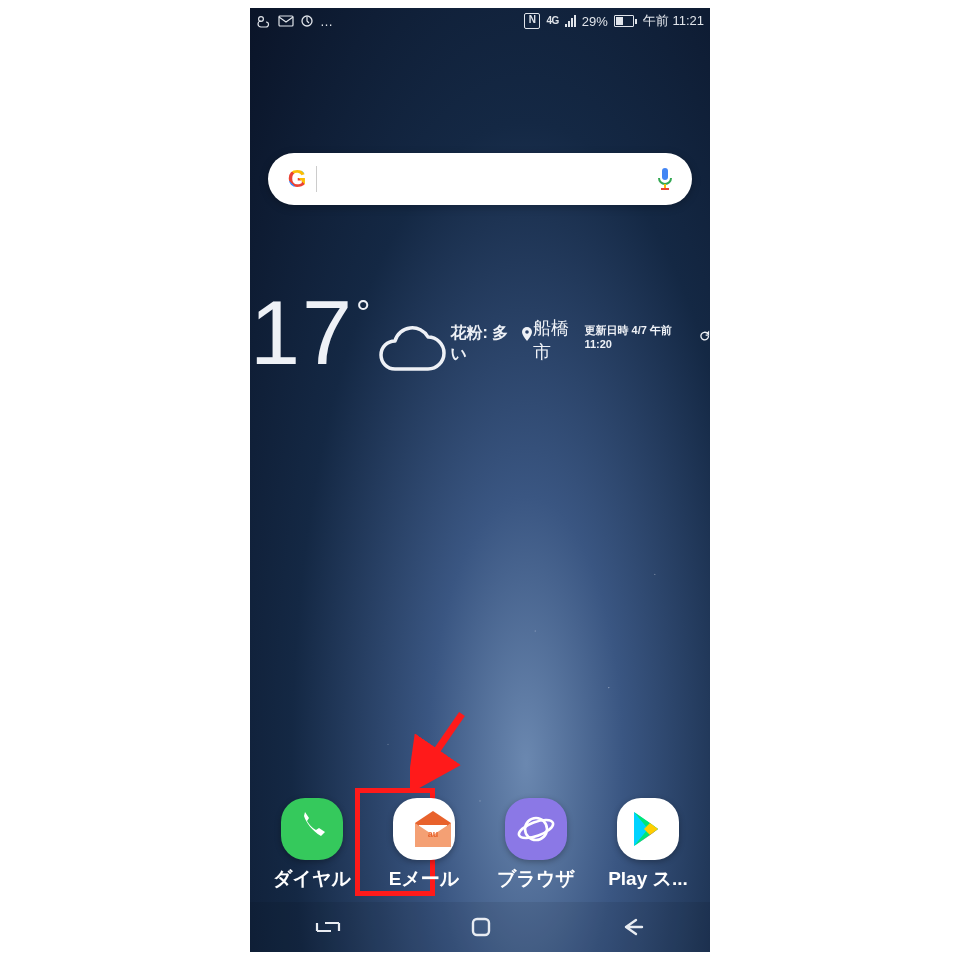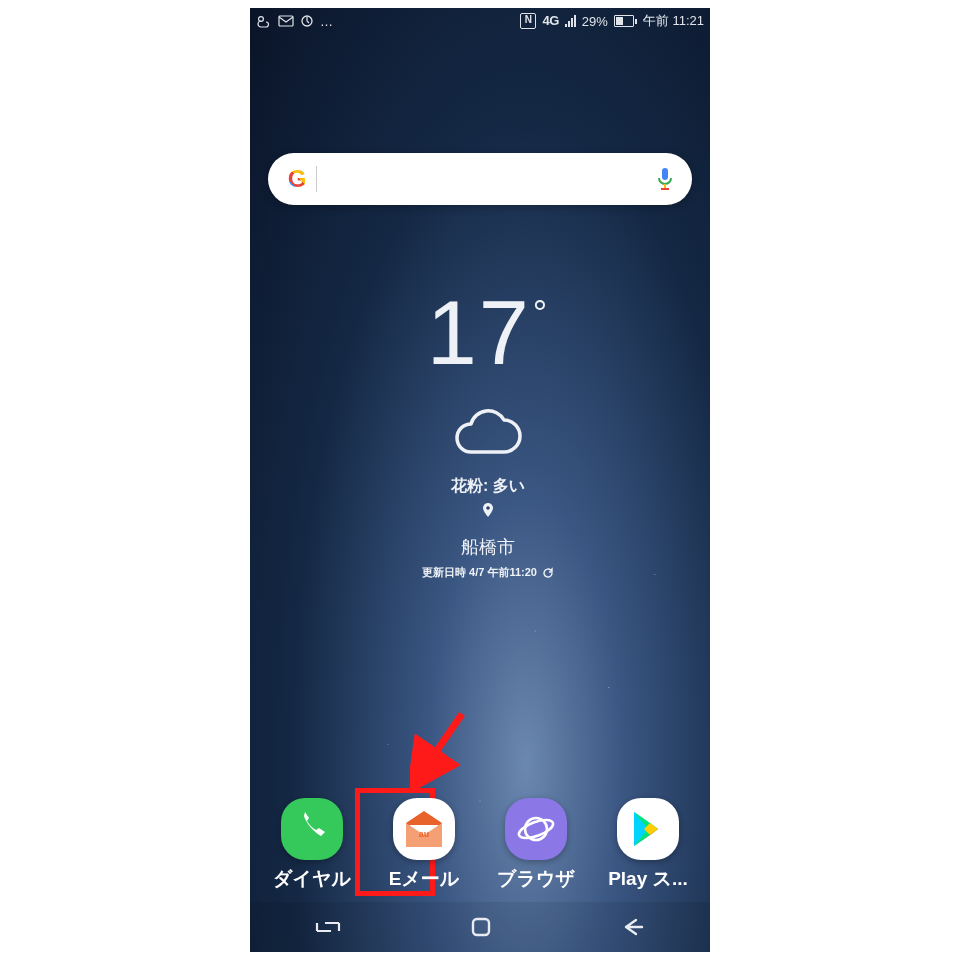--- a/index.html
+++ b/index.html
@@ -12,29 +12,29 @@
   .sicon svg{display:block;}
   .dots{letter-spacing:2px;}
   .nfc{border:1.3px solid #e0e4ea;border-radius:2px;font-size:10px;font-weight:bold;width:14px;height:14px;line-height:12px;text-align:center;}
   .sig{display:inline-flex;align-items:flex-end;gap:1px;height:12px;}
   .sig span{width:2px;background:#e0e4ea;}
   .sig span:nth-child(1){height:3px}.sig span:nth-child(2){height:6px}.sig span:nth-child(3){height:9px}.sig span:nth-child(4){height:12px}
   .batt{display:inline-flex;align-items:center;}
   .batt .body{width:18px;height:10px;border:1px solid #e0e4ea;border-radius:1px;position:relative;}
   .batt .fill{position:absolute;left:1px;top:1px;bottom:1px;background:#e0e4ea;}
   .batt .tip{width:2px;height:5px;background:#e0e4ea;margin-left:1px;}
-  .fourg{font-size:13px;line-height:8px;letter-spacing:-.5px;text-align:center;}
+  .fourg{font-size:10px;line-height:8px;letter-spacing:-.5px;text-align:center;}
   
   .search{position:absolute;top:145px;left:18px;right:18px;height:52px;background:#fff;border-radius:26px;display:flex;align-items:center;padding:0 18px;box-shadow:0 2px 8px rgba(0,0,0,.25);}
   .gG{font-weight:bold;font-size:24px;background:linear-gradient(45deg,#4285F4 0 30%,#EA4335 30% 55%,#FBBC05 55% 75%,#34A853 75%);-webkit-background-clip:text;color:transparent;width:22px;text-align:center;}
   .search .caret{width:1px;height:26px;background:#ccc;margin-left:8px;}
   .search .sp{flex:1}
   .mic svg{display:block}
   
-  .weather{position:absolute;top:280px;left:16px;right:0;display:flex;flex-direction:column;align-items:center;color:#eef1f6;}
+  .weather{position:absolute;top:280px;left:0;right:0;display:flex;flex-direction:row;align-items:center;color:#eef1f6;}
   .temp{font-size:90px;font-weight:200;letter-spacing:2px;display:flex;align-items:flex-start;line-height:1;}
   .temp .deg{font-size:36px;margin-top:8px;margin-left:2px;}
   .wicon{margin-top:24px;}
   .wicon svg{display:block;}
   .pollen{margin-top:22px;font-size:16px;font-weight:600;}
   .pin{margin-top:6px;}
   .city{margin-top:14px;font-size:18px;font-weight:400;}
   .updated{margin-top:6px;font-size:11px;font-weight:600;display:flex;align-items:center;gap:5px;}
   
   .arrow{position:absolute;left:160px;top:700px;}
@@ -157,21 +157,21 @@
     <div class="dock">
       <div class="app">
         <div class="tile" id="tile0" style="background: rgb(53, 201, 92);">
           <svg width="34" height="34" viewBox="0 0 34 34">
               <path d="M9 4c2 6 8 15 17 20l4-4-6-4-3 2c-4-2-7-6-9-9l2-3-4-6z" fill="#fff"></path>
             </svg>
         </div>
         <div class="lbl">ダイヤル</div>
       </div>
       <div class="app">
-        <div class="tile" id="tile1" style="background: rgb(255, 255, 255);">
+        <div class="tile" id="tile1" style="background: rgb(255, 255, 255); justify-content: flex-end;">
           <svg width="44" height="40" viewBox="0 0 44 40">
             <path d="M4 14L22 2l18 12v22H4z" fill="#e8622c"></path>
             <path d="M8 16h28v20H8z" fill="#fff"></path>
             <path d="M4 14l18 12 18-12v24H4z" fill="#f4a074"></path>
             <text x="22" y="28" text-anchor="middle" font-size="9" font-weight="bold" fill="#e8622c">au</text>
           </svg>
         </div>
         <div class="lbl">Eメール</div>
       </div>
       <div class="app">

